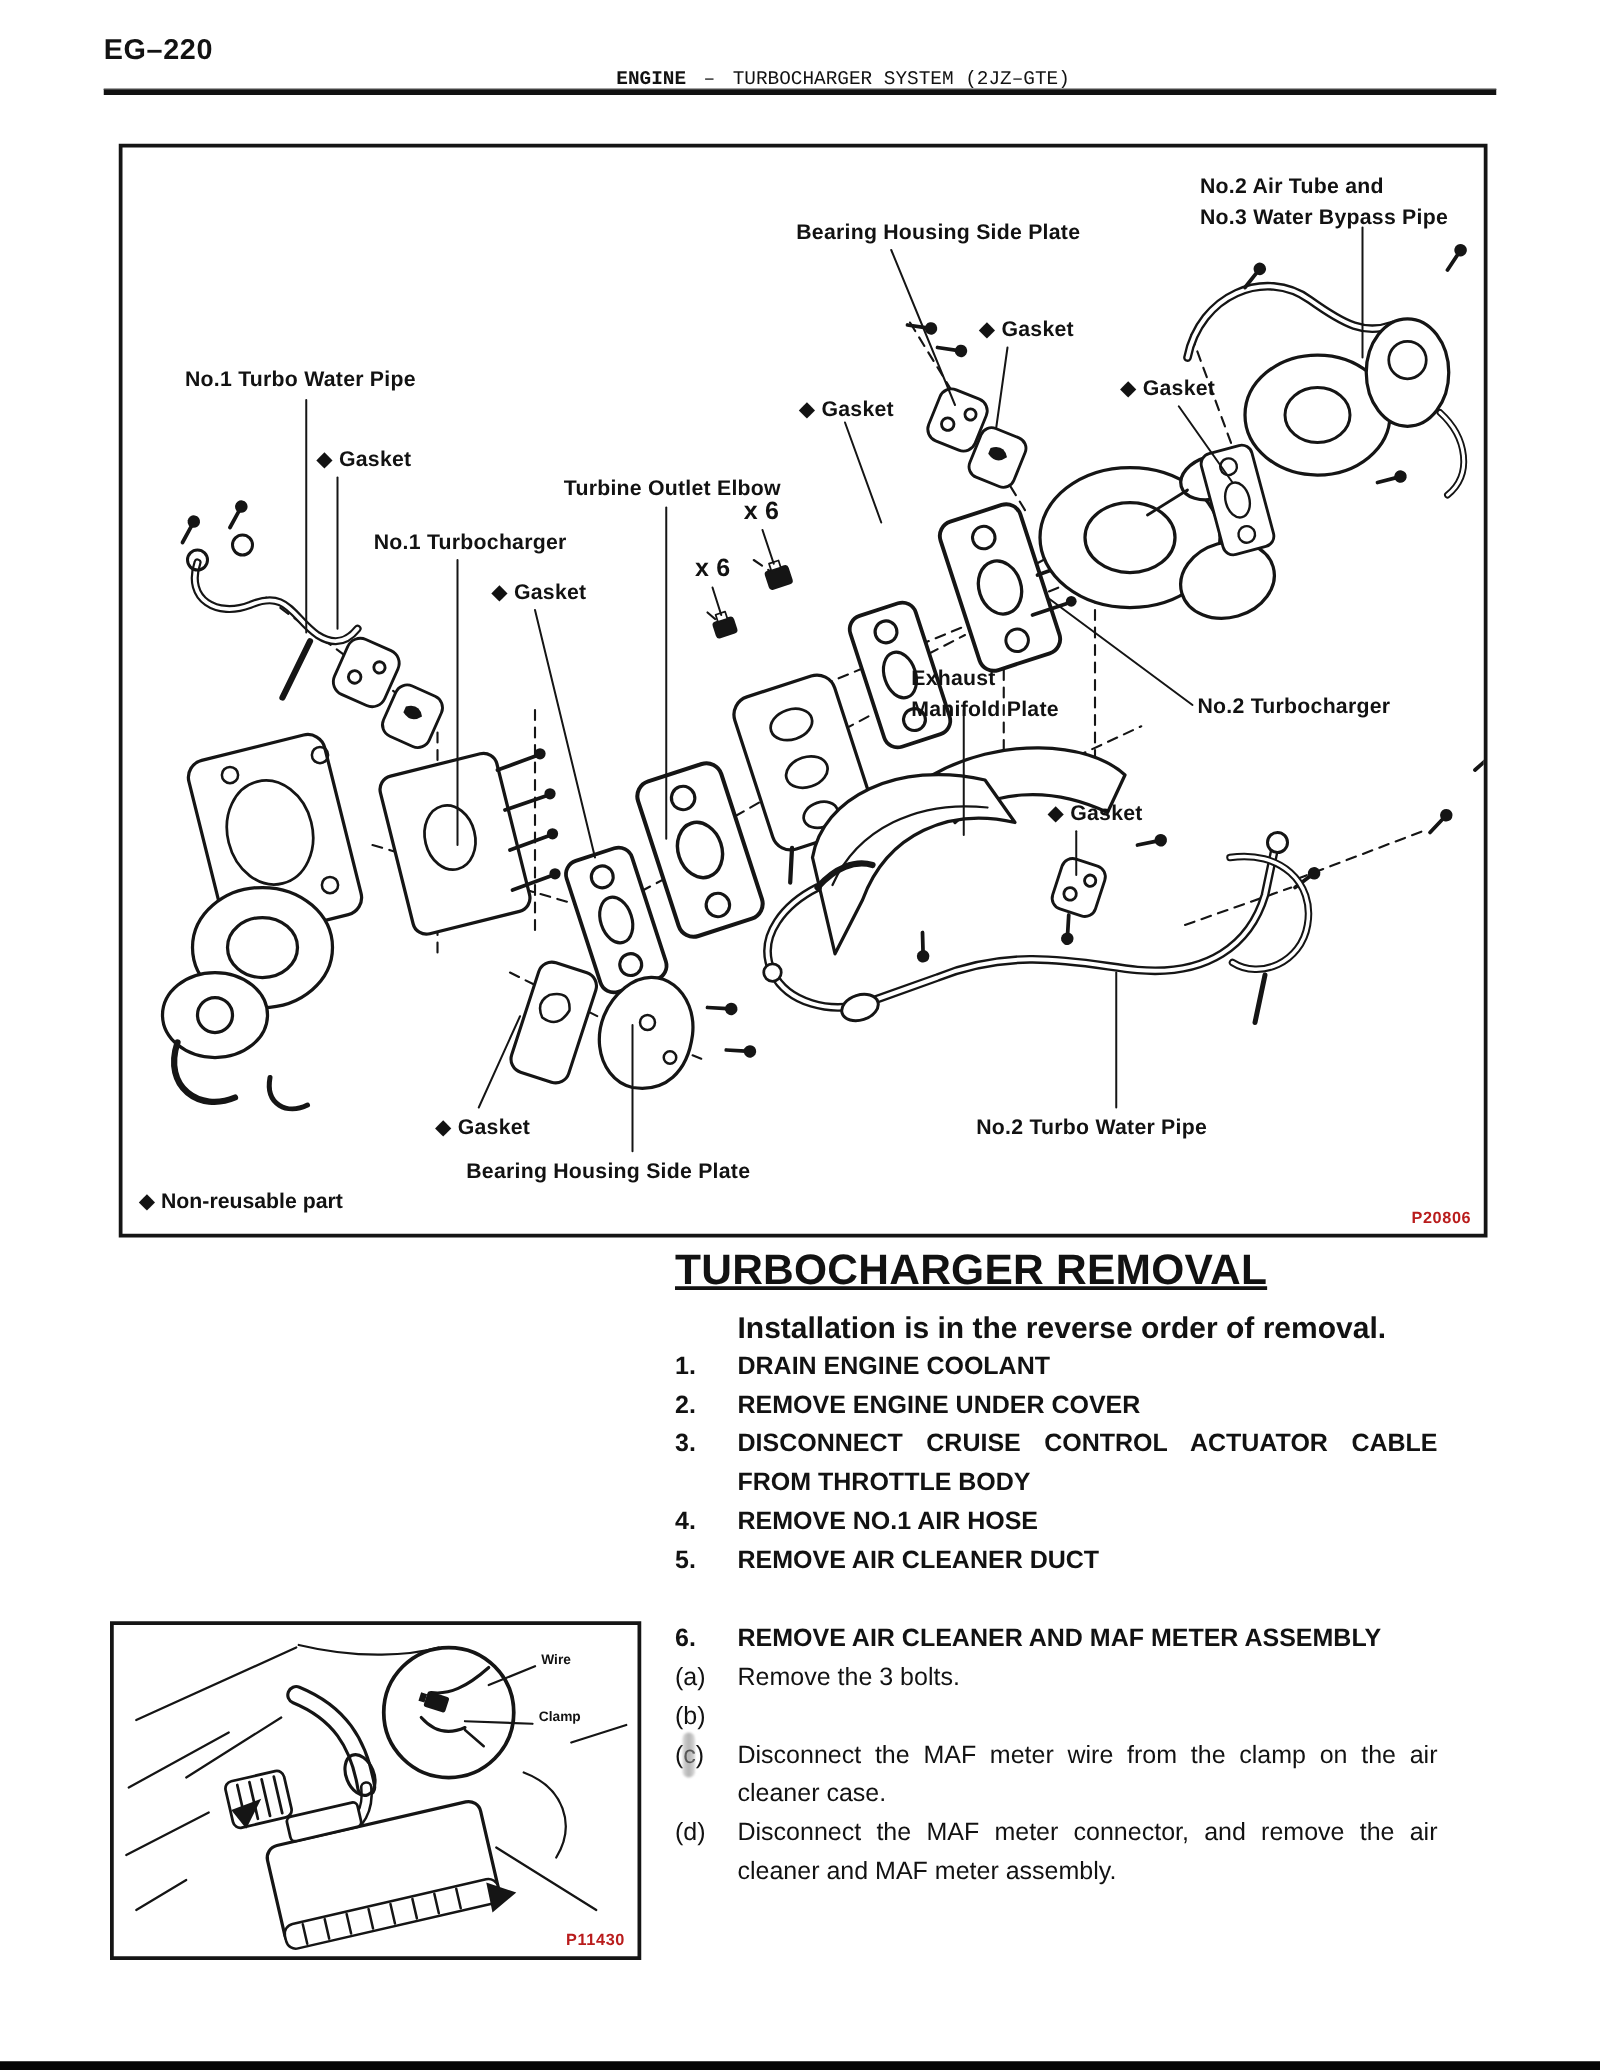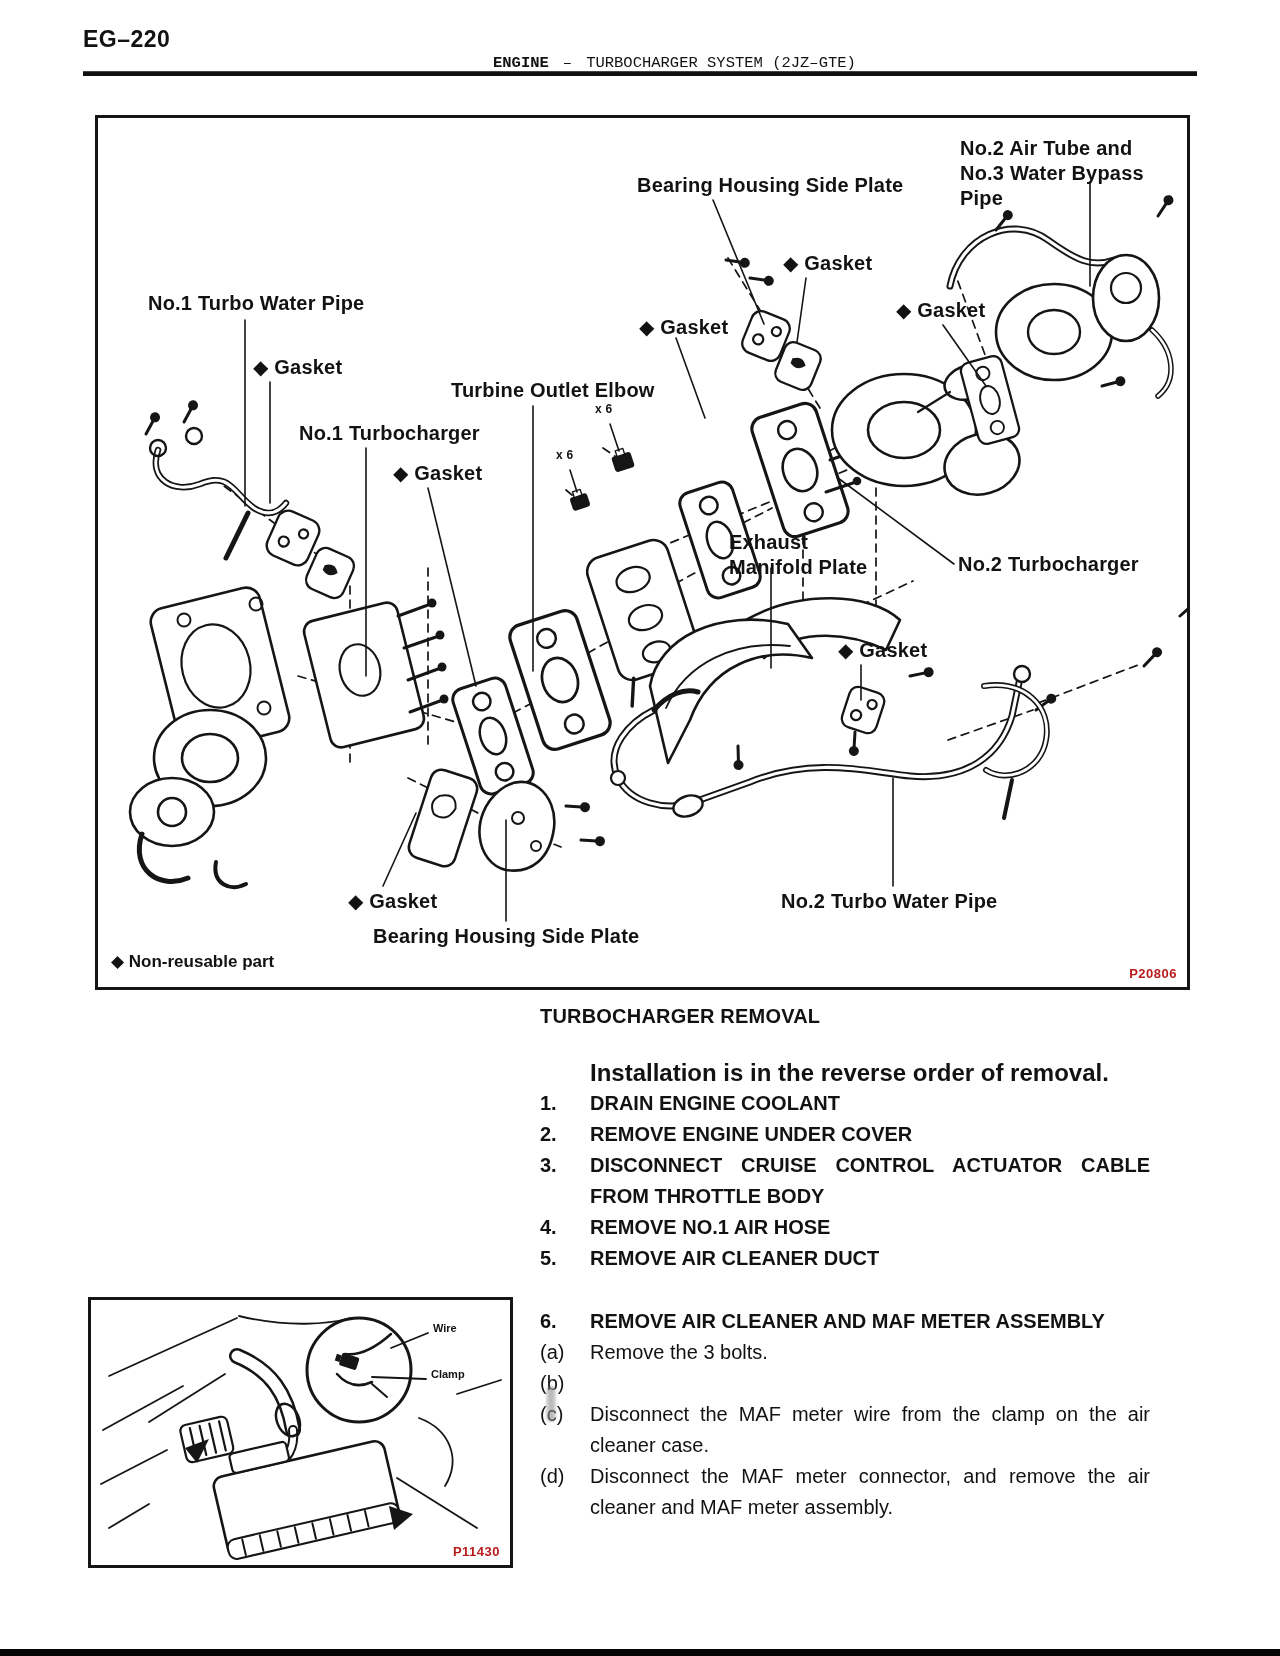--- a/index.html
+++ b/index.html
@@ -14,34 +14,34 @@
   .running-head{left:493px;top:54px;font-size:15.5px;white-space:nowrap;font-family:Liberation Mono, monospace;}
   .running-head b{font-weight:bold;}
   .running-head .sep{margin:0 14px;}
   .head-rule{left:83px;top:71px;width:1114px;height:5px;background:#111;
     border-top:1px solid #444;box-sizing:border-box;}
 
   
   .fig-main{left:95px;top:115px;width:1095px;height:875px;border:3px solid #151515;
     box-sizing:border-box;background:#fff;}
   .fig-main svg{position:absolute;left:0;top:0;}
-  .dlabel{position:absolute;font-size:20px;font-weight:bold;line-height:25px;
+  .dlabel{position:absolute;font-size:17px;font-weight:bold;line-height:25px;
     white-space:pre-line;letter-spacing:.2px;color:#121212;}
-  .dlabel.small{font-size:12px;}
+  .dlabel.small{font-size:20px;}
   .fig-code{position:absolute;font-size:13px;font-weight:bold;color:#b91c1c;letter-spacing:.5px;}
   .legend{position:absolute;font-size:17px;font-weight:bold;}
 
   
   .fig-inset{left:88px;top:1297px;width:425px;height:271px;border:3px solid #151515;
     box-sizing:border-box;background:#fff;}
   .inset-label{position:absolute;font-size:11px;font-weight:bold;}
 
   
   .proc{left:540px;top:999px;width:650px;}
-  .proc-title{font-size:20px;font-weight:bold;letter-spacing:.2px;margin:0 0 24px 0;line-height:34px;}
+  .proc-title{font-size:34px;font-weight:bold;letter-spacing:.2px;margin:0 0 14px 0;line-height:34px;text-decoration:underline;}
   .row{display:flex;font-size:20px;line-height:31px;}
   .row.bold{font-weight:bold;}
   .num{width:50px;flex:none;}
   .txt{width:560px;}
   .txt.just{text-align:justify;}
   .subtitle{padding-left:50px;font-weight:bold;font-size:24px;line-height:31px;}
   .vgap{height:32px;}
 
   .smudge{left:546px;top:1386px;width:10px;height:36px;border-radius:5px;
     background:linear-gradient(90deg,#bbb,#777,#bbb);opacity:.55;filter:blur(1px);}

